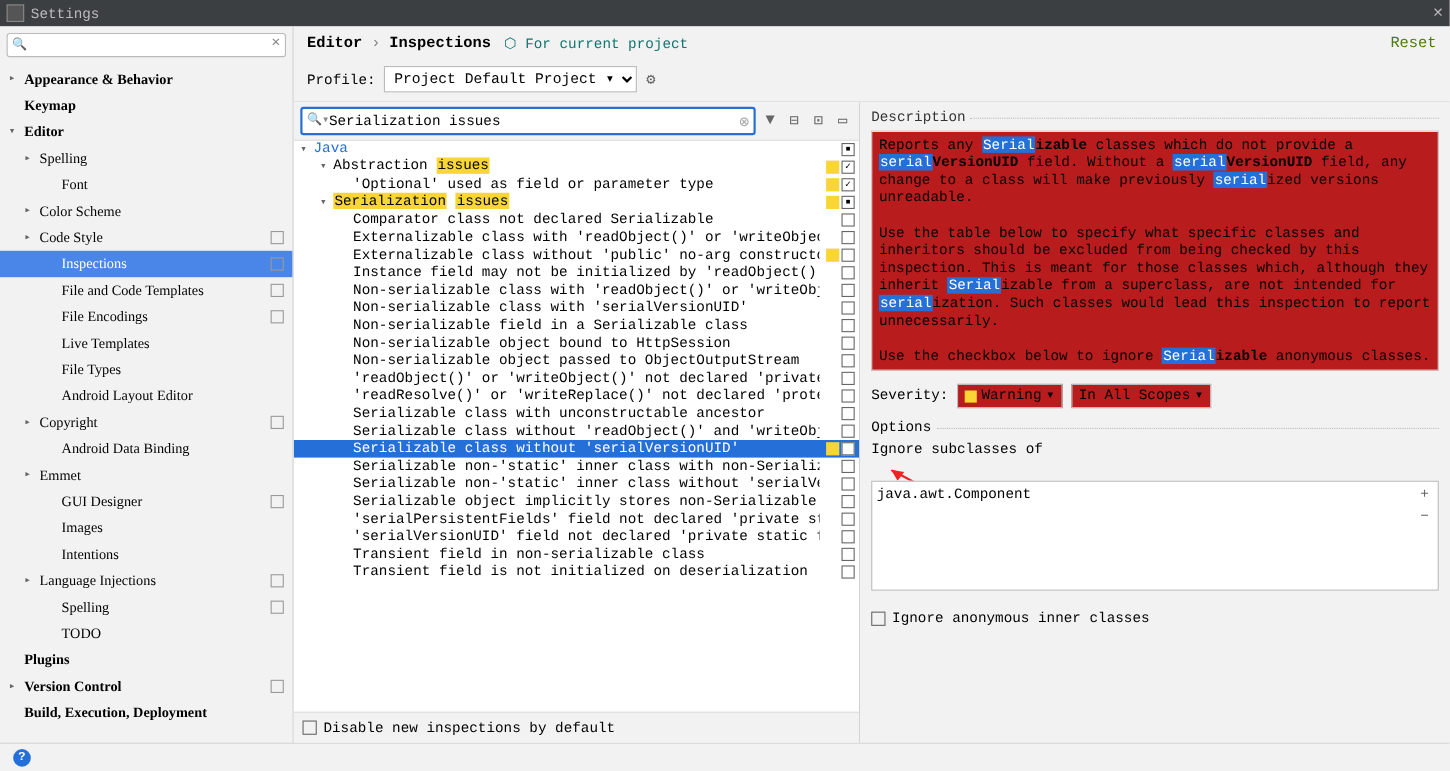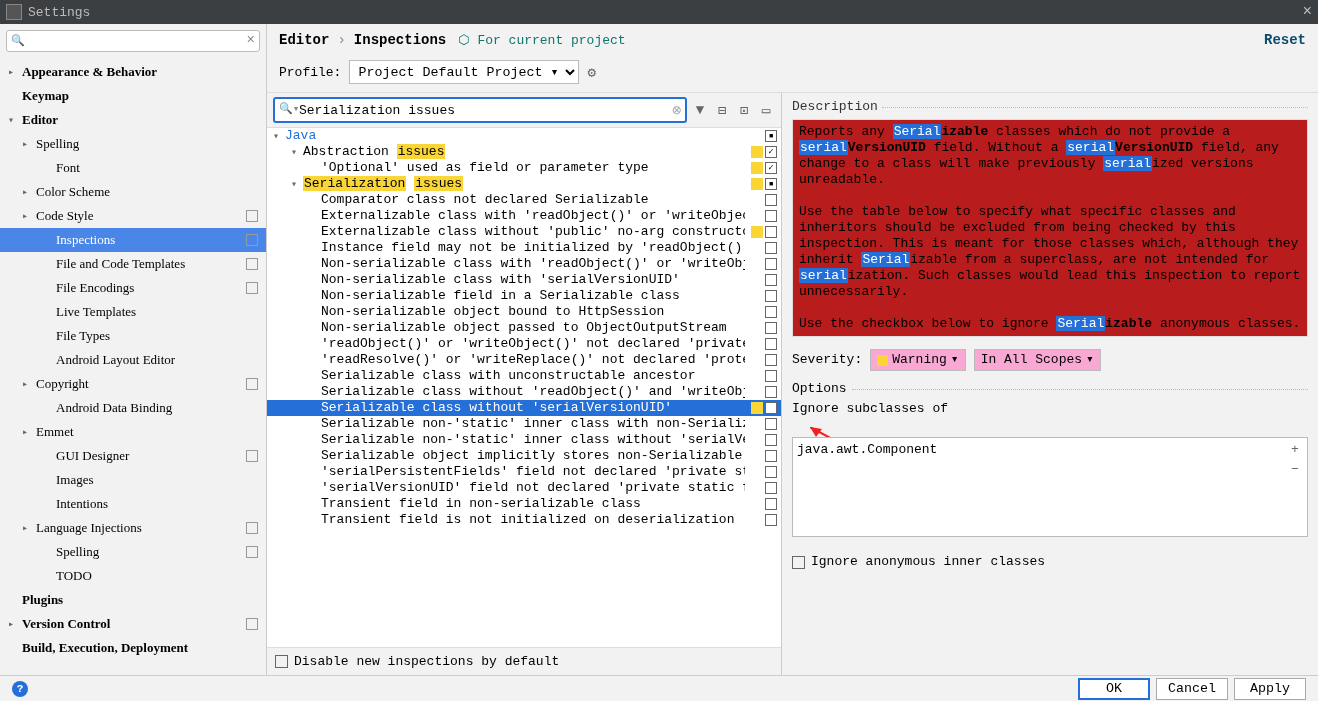--- a/index.html
+++ b/index.html
@@ -23,21 +23,21 @@
 .tree-item.bold .label { font-weight: bold; }
 .tree-item .square { width: 12px; height: 12px; border: 1px solid #999; margin-right: 8px; margin-left: 4px; }
 .lvl1 { padding-left: 22px; }
 .lvl2 { padding-left: 42px; }
 .main { flex: 1; background: #f2f2f2; display: flex; flex-direction: column; }
 .breadcrumb { padding: 8px 12px; display: flex; align-items: center; font-size: 14px; }
 .breadcrumb .b1 { font-weight: bold; }
 .breadcrumb .sep { margin: 0 8px; color: #888; }
 .breadcrumb .scope { color: #0f766e; margin-left: 12px; font-size: 13px; }
 .breadcrumb .scope::before { content: "⬡ "; }
-.breadcrumb .reset { margin-left: auto; color: #0c4a6e; cursor: pointer; font-weight: bold; }
+.breadcrumb .reset { margin-left: auto; color: #4d7c0f; cursor: pointer; font-weight: normal; }
 .profile-row { padding: 4px 12px 8px; display: flex; align-items: center; gap: 8px; border-bottom: 1px solid #ddd; }
 .profile-row select { font-family: inherit; height: 24px; border: 1px solid #bbb; background: #fff; padding: 0 4px; }
 .profile-row .gear { color: #666; cursor: pointer; font-size: 14px; }
 .content-split { flex: 1; display: flex; overflow: hidden; }
 .insp-left { width: 515px; border-right: 1px solid #ccc; display: flex; flex-direction: column; background: #fff; }
 .insp-toolbar { display: flex; align-items: center; padding: 4px 6px; gap: 4px; background: #f2f2f2; border-bottom: 1px solid #ddd; }
 .insp-search { flex: 1; position: relative; }
 .insp-search input { width: 100%; height: 26px; border: 2px solid #2470d8; border-radius: 3px; padding: 0 24px 0 24px; font-family: inherit; font-size: 13px; outline: none; }
 .insp-search .mag { position: absolute; left: 6px; top: 5px; color: #888; font-size: 11px; }
 .insp-search .cross { position: absolute; right: 6px; top: 4px; color: #aaa; font-size: 15px; cursor: pointer; }
@@ -58,21 +58,21 @@
 .insp-bottom { padding: 6px 8px; border-top: 1px solid #ddd; background: #f2f2f2; display: flex; align-items: center; gap: 6px; }
 .insp-bottom .cb { width: 13px; height: 13px; border: 1px solid #666; }
 .insp-right { flex: 1; display: flex; flex-direction: column; background: #f2f2f2; position: relative; }
 .desc-section { padding: 6px 10px; font-size: 13px; line-height: 16px; }
 .section-title { color: #333; font-size: 13px; margin-bottom: 4px; position: relative; }
 .section-title::after { content: ""; position: absolute; left: 90px; right: 0; top: 50%; border-top: 1px dotted #bbb; }
 .desc-text { background: #b91c1c; border: 1px solid #ddd; padding: 4px 6px; margin-bottom: 8px; min-height: 180px; }
 .desc-text .hi { background: #2470d8; color: #fff; padding: 0 1px; }
 .desc-text .bold { font-weight: bold; }
 .severity-row { display: flex; align-items: center; gap: 8px; padding: 4px 0; }
-.sev-btn { border: 1px solid #bbb; background: #f9a8d4; padding: 2px 6px; display: flex; align-items: center; gap: 4px; cursor: pointer; }
+.sev-btn { border: 1px solid #bbb; background: #b91c1c; padding: 2px 6px; display: flex; align-items: center; gap: 4px; cursor: pointer; }
 .sev-btn .ysq { width: 11px; height: 11px; background: #f9d636; }
 .options-title { margin-top: 6px; margin-bottom: 4px; position: relative; }
 .options-title::after { content: ""; position: absolute; left: 60px; right: 0; top: 50%; border-top: 1px dotted #bbb; }
 .sublist { background: #fff; border: 1px solid #bbb; height: 100px; padding: 4px; margin-bottom: 6px; position: relative; }
 .sublist .plus, .sublist .minus { position: absolute; right: 4px; width: 16px; height: 16px; text-align: center; cursor: pointer; color: #666; border: 0; }
 .sublist .plus { top: 4px; }
 .sublist .minus { top: 24px; }
 .ignore-row { display: flex; align-items: center; gap: 6px; padding: 2px 0; margin-top: 15px; }
 .ignore-row .cb { width: 13px; height: 13px; border: 1px solid #666; }
 .footer { height: 26px; border-top: 1px solid #ccc; display: flex; align-items: center; padding: 0 12px; background: #f2f2f2; }
@@ -439,18 +439,13 @@
             <span>Ignore anonymous inner classes</span>
           </div>
         </div>
       </div>
     </div>
   </div>
 </div>
 
 <div class="footer">
   <span class="help">?</span>
-  <div class="btns">
-    <button class="primary">OK</button>
-    <button>Cancel</button>
-    <button>Apply</button>
-  </div>
 </div>
 
 </body></html>

